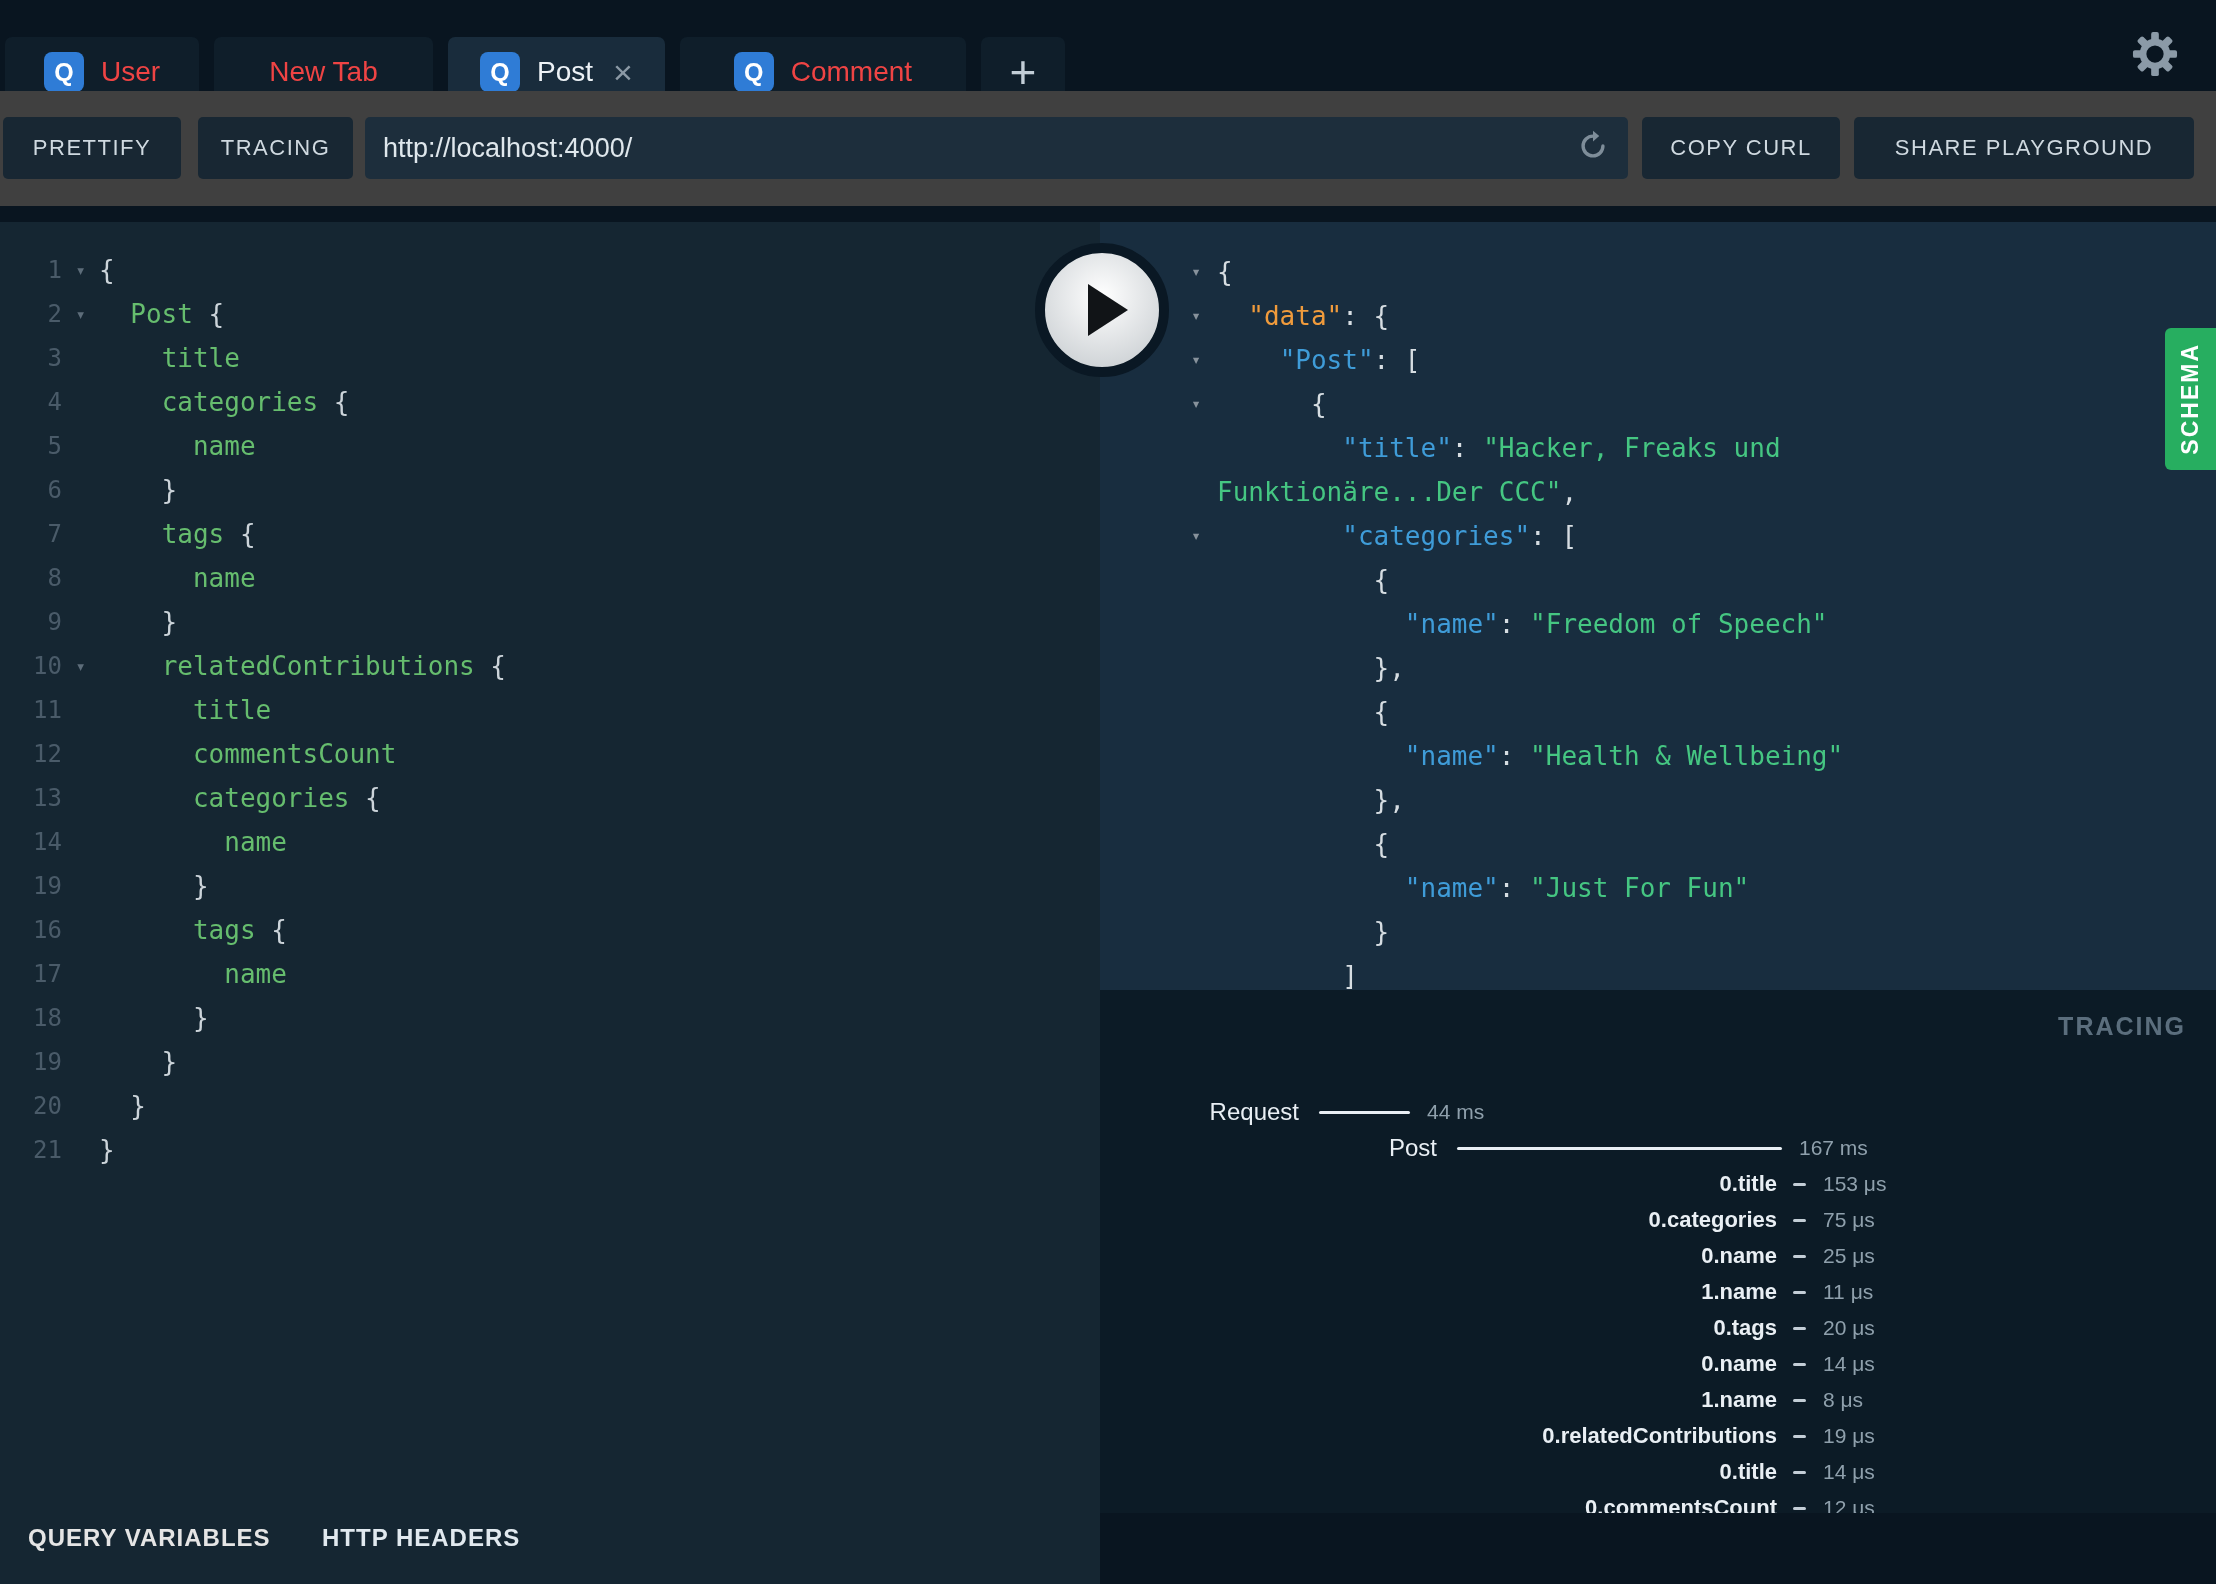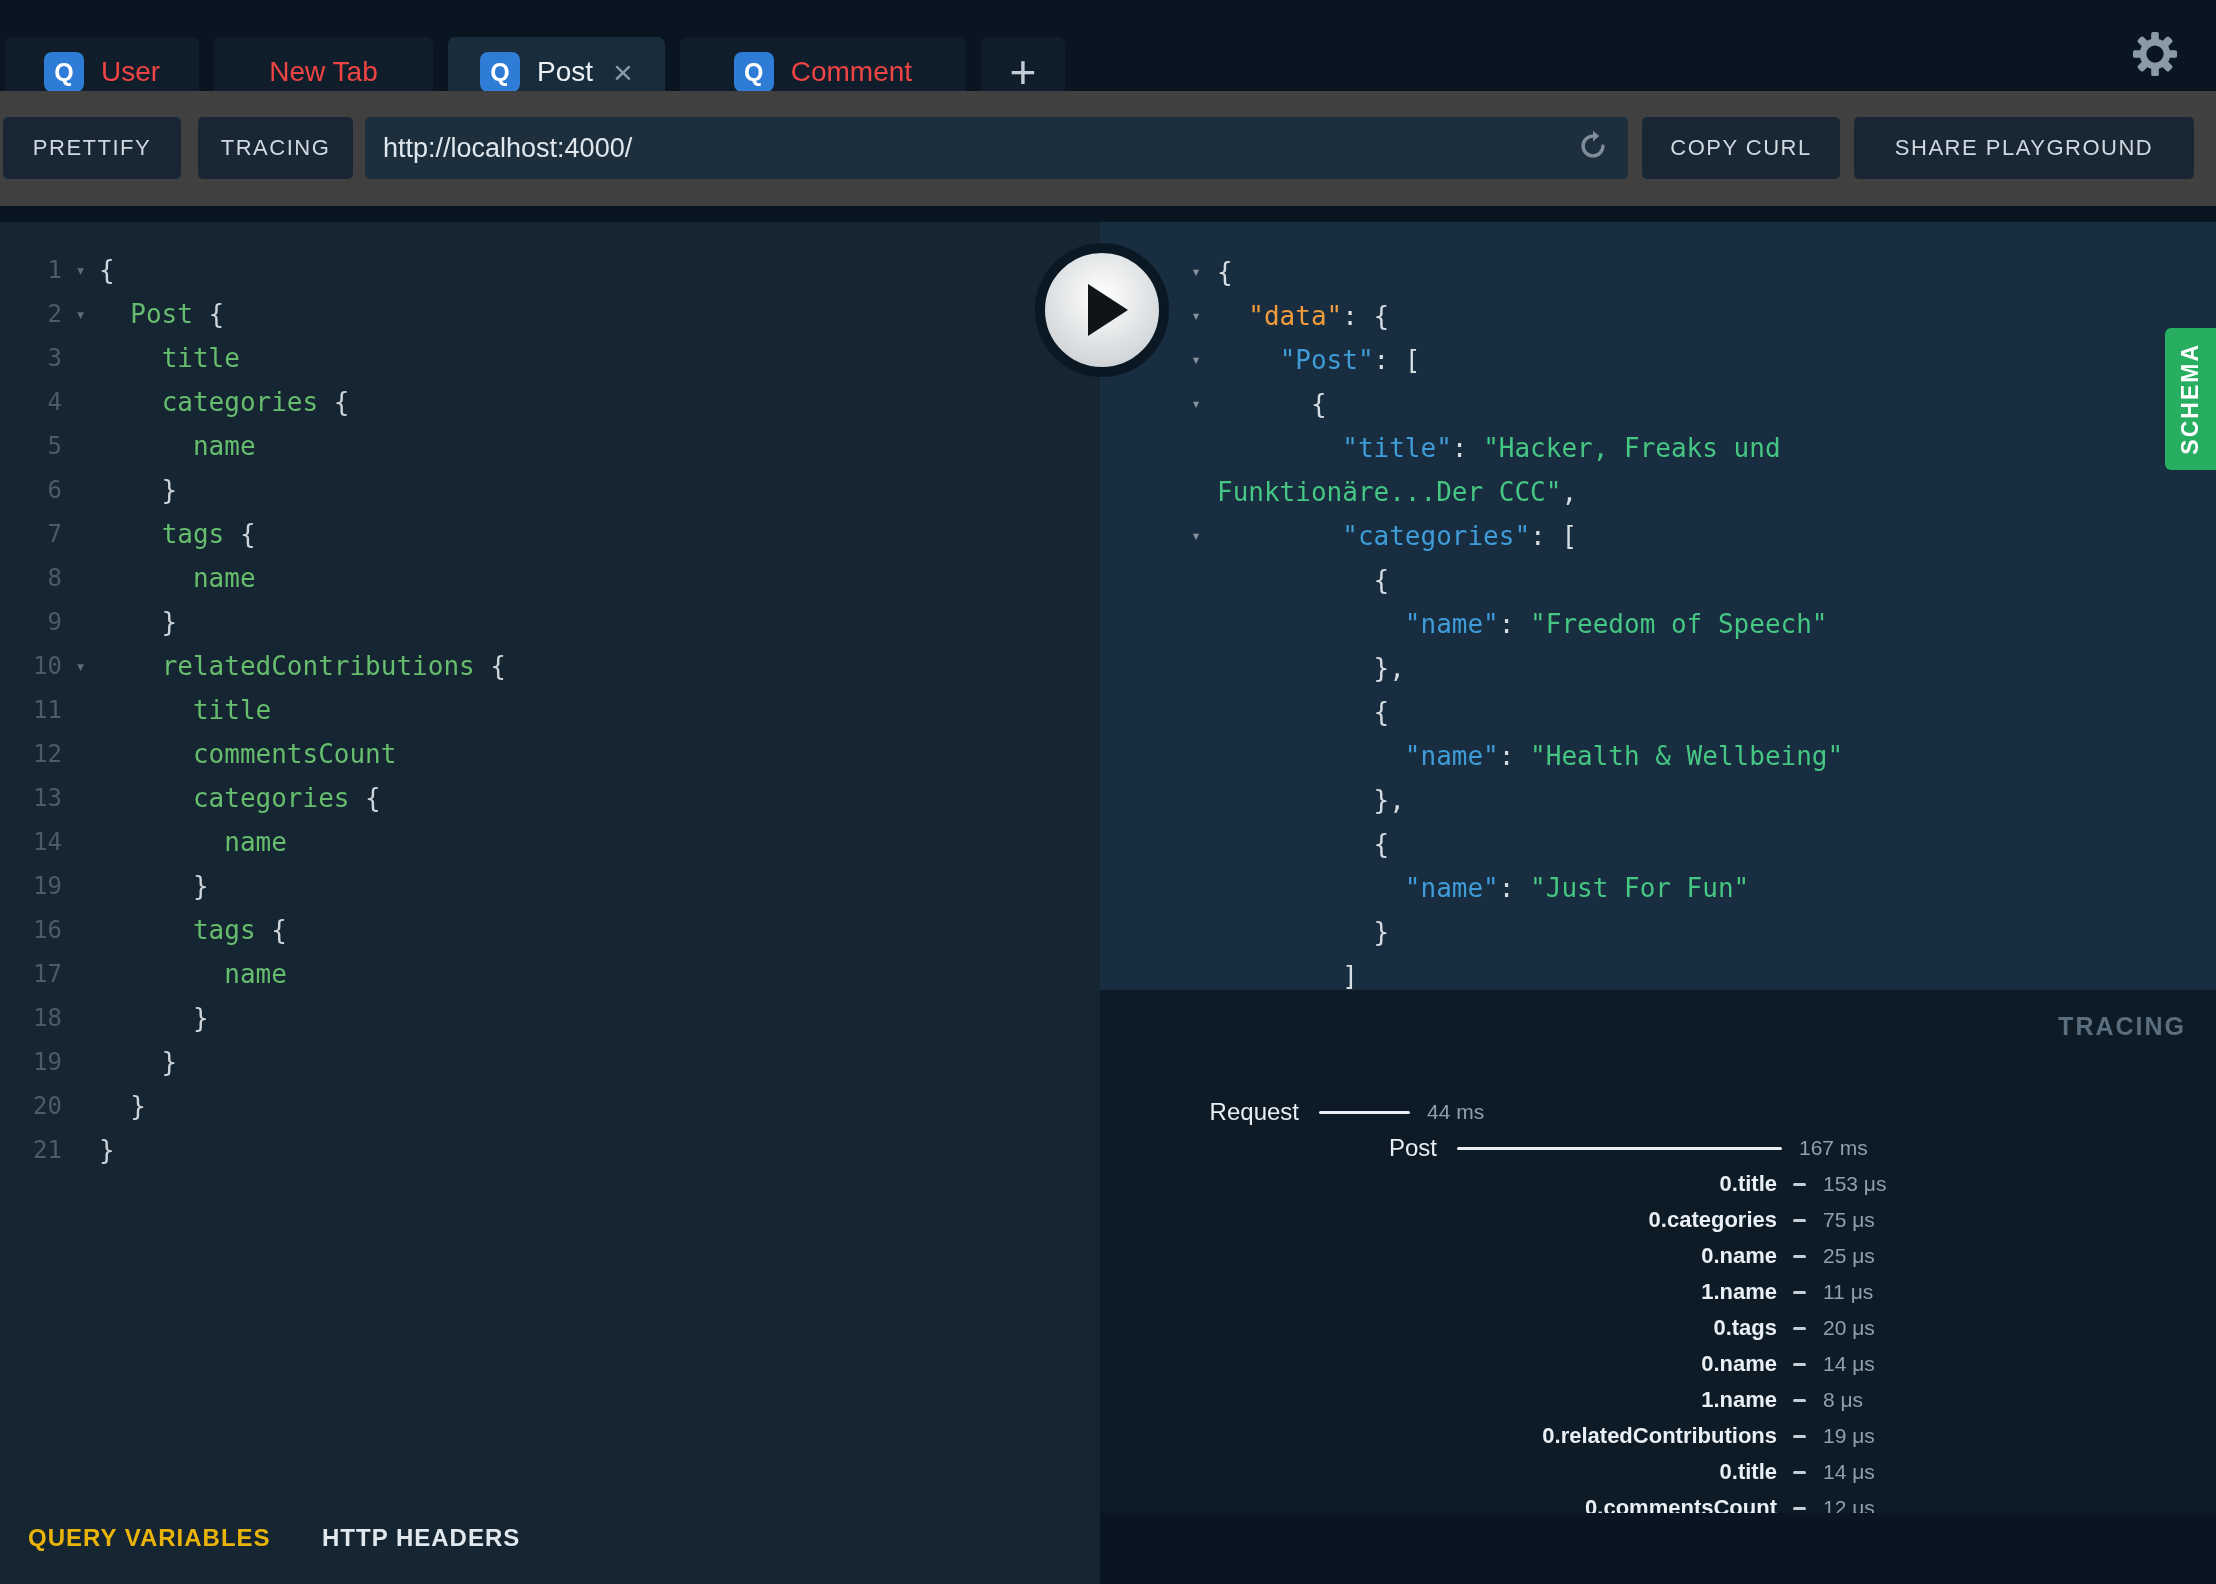--- a/index.html
+++ b/index.html
@@ -45,21 +45,21 @@
   .query-lines { padding-top:26px; }
   .qrow { display:flex; height:44px; line-height:44px;
           font-family:"DejaVu Sans Mono", monospace; font-size:26px; }
   .gnum { width:62px; text-align:right; color:#4a5b69; font-size:24px; flex:none; }
   .garr { width:37px; text-align:center; color:#5d6d7a; font-size:17px; flex:none; }
   .gcode { white-space:pre; }
   .tok-field { color:#66bd6e; }
   .tok-punc  { color:#ccd4da; }
   .footer-label { position:absolute; font-size:24px; font-weight:bold; letter-spacing:1px;
                   top:1302px; cursor:pointer; white-space:nowrap; }
-  .footer-label.dim    { left:28px;  color:#eab308; }
+  .footer-label.dim    { left:28px;  color:#e5e5e5; }
   .footer-label.bright { left:322px; color:#e1e9ef; }
 
   
   .response-pane { position:absolute; left:1100px; top:222px; width:1116px; height:768px;
                    background:#182d3f; overflow:hidden; }
   .response-lines { padding-top:28px; }
   .rrow { display:flex; height:44px; line-height:44px;
           font-family:"DejaVu Sans Mono", monospace; font-size:26px; }
   .rarr { width:117px; flex:none; text-align:right; padding-right:16px;
           color:#87929c; font-size:16px; }

